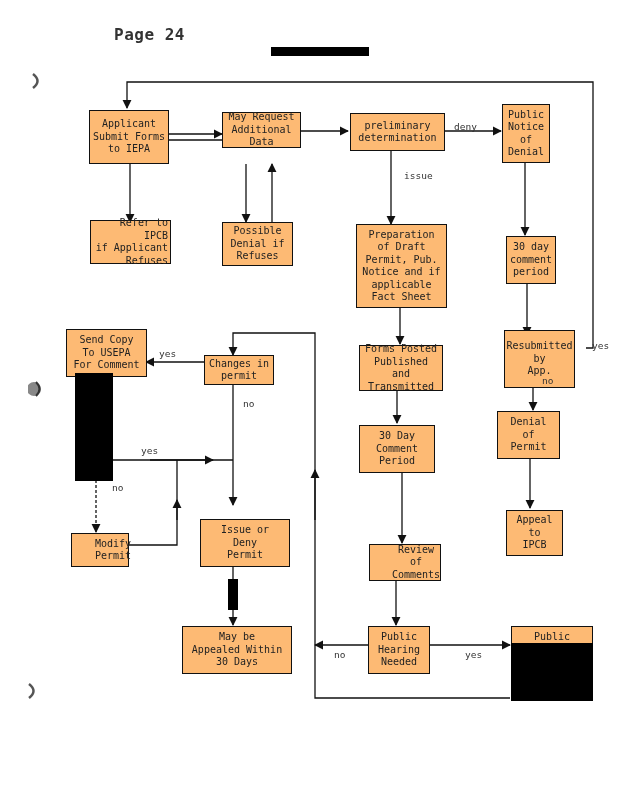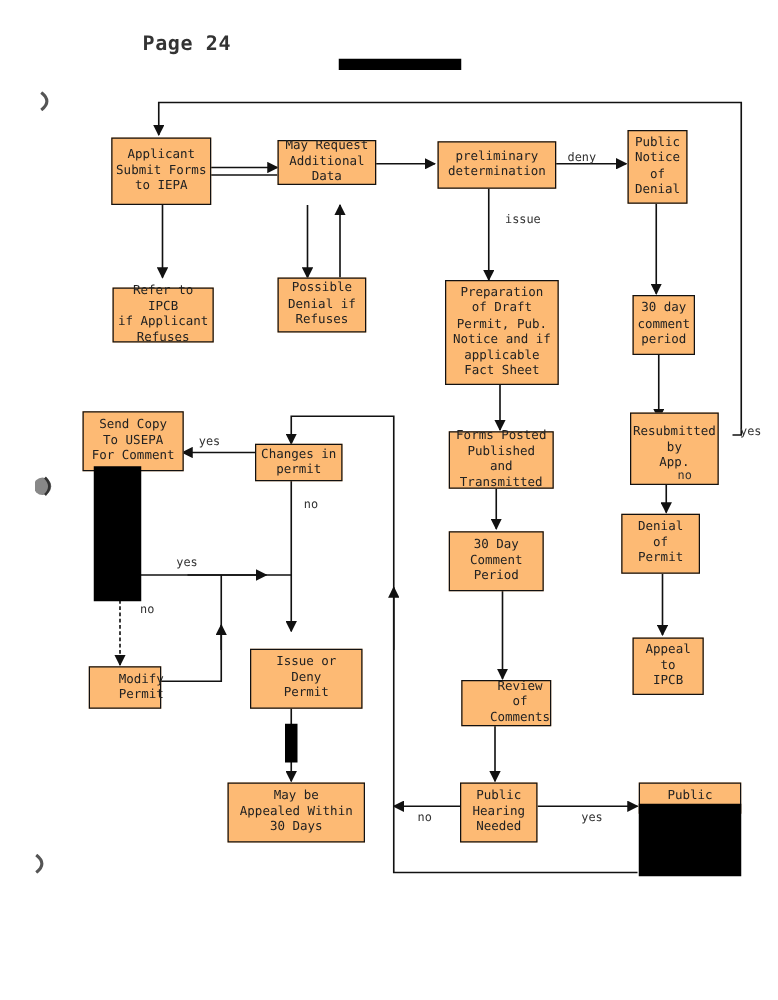--- a/index.html
+++ b/index.html
@@ -103,21 +103,21 @@
 <div class="box" style="left:222px;top:112px;width:79px;height:36px;">May Request
 Additional
 Data</div>
 <div class="box" style="left:350px;top:113px;width:95px;height:38px;">preliminary
 determination</div>
 <div class="box" style="left:502px;top:104px;width:48px;height:59px;">Public
 Notice
 of
 Denial</div>
 
-<div class="box" style="left:90px;top:230px;width:81px;height:44px;">Refer to IPCB
+<div class="box" style="left:90px;top:220px;width:81px;height:44px;text-align:right;">Refer to IPCB
 if Applicant
 Refuses</div>
 <div class="box" style="left:222px;top:222px;width:71px;height:44px;">Possible
 Denial if
 Refuses</div>
 <div class="box" style="left:356px;top:224px;width:91px;height:84px;">Preparation
 of Draft
 Permit, Pub.
 Notice and if
 applicable

